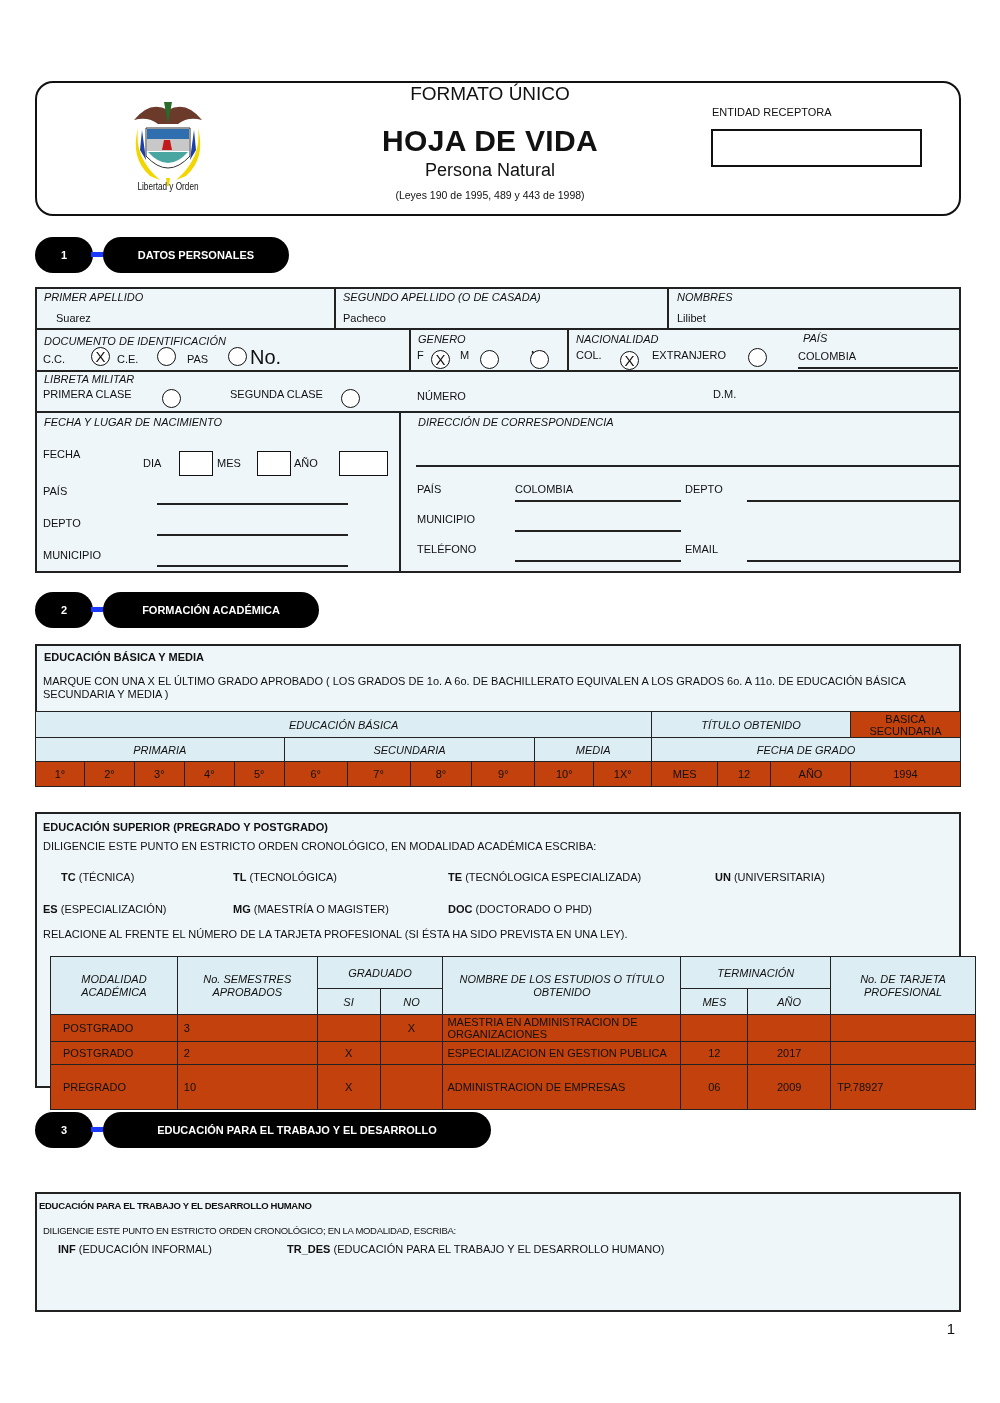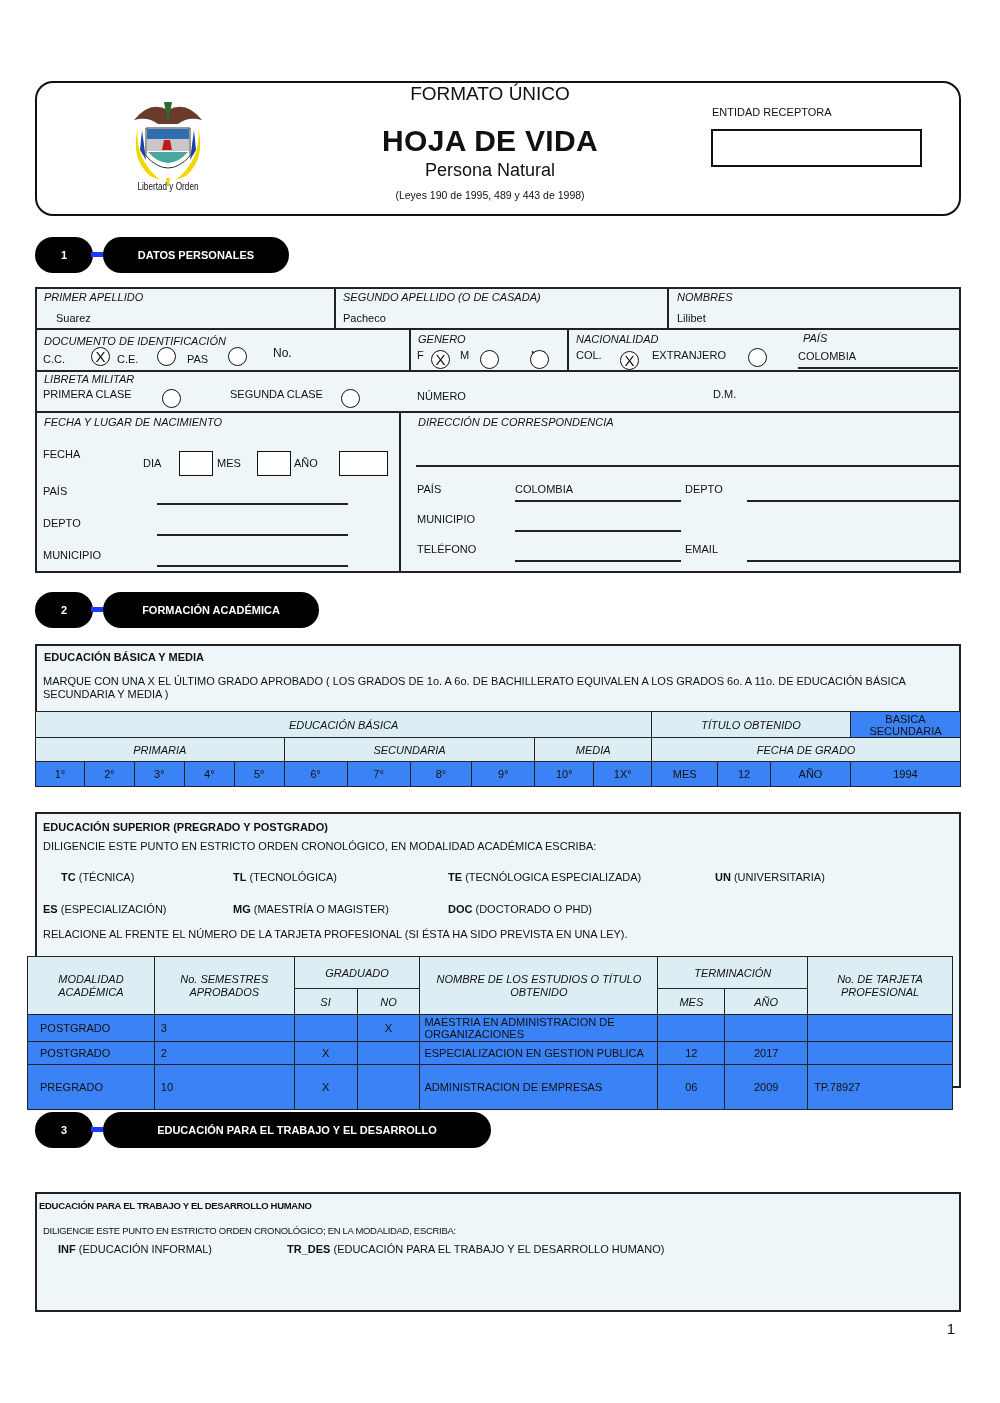--- a/index.html
+++ b/index.html
@@ -32,21 +32,21 @@
   .lbl-i { font-size: 11px; font-style: italic; }
   .val { font-size: 11px; }
   .radio { width: 19px; height: 19px; border: 1.6px solid #111; border-radius: 50%; background: #fff; display: flex; align-items: center; justify-content: center; font-size: 15px; line-height: 1; }
   .uline { height: 1.6px; background: #222; }
   .sqbox { border: 1.6px solid #111; background: #fff; }
 
   
   table { border-collapse: collapse; position: absolute; }
   td { border: 1.4px solid #222; font-size: 11px; padding: 0 6px; }
   .hdr { background: #dcedf3; font-style: italic; text-align: center; }
-  .wht { background: #3b82f6; }
+  .wht { background: #c2410c; }
   .ctr { text-align: center; }
   .page-num { right: 45px; top: 1320px; font-size: 15px; }
 </style>
 </head>
 <body>
 
 <div class="abs header-box"></div>
 <div class="abs logo">
   <svg width="76" height="88" viewBox="0 0 76 88">
     <path d="M4 22 Q20 2 38 12 Q56 2 72 22 Q58 18 48 26 L28 26 Q18 18 4 22Z" fill="#6b3a2a"></path>
@@ -96,21 +96,21 @@
 <div class="abs lbl-i" style="left:677px; top:291px;">NOMBRES</div>
 <div class="abs val" style="left:677px; top:312px;">Lilibet</div>
 
 <div class="abs lbl-i" style="left:44px; top:335px;">DOCUMENTO DE IDENTIFICACIÓN</div>
 <div class="abs lbl" style="left:43px; top:353px;">C.C.</div>
 <div class="abs radio" style="left:91px; top:347px;">X</div>
 <div class="abs lbl" style="left:117px; top:353px;">C.E.</div>
 <div class="abs radio" style="left:157px; top:347px;"></div>
 <div class="abs lbl" style="left:187px; top:353px;">PAS</div>
 <div class="abs radio" style="left:228px; top:347px;"></div>
-<div class="abs" style="left:273px; top:346px; font-size:12px;">No.</div>
+<div class="abs" style="left:250px; top:346px; font-size:20px;">No.</div>
 
 <div class="abs lbl-i" style="left:418px; top:333px;">GENERO</div>
 <div class="abs lbl" style="left:417px; top:349px;">F</div>
 <div class="abs radio" style="left:431px; top:350px;">X</div>
 <div class="abs lbl" style="left:460px; top:349px;">M</div>
 <div class="abs radio" style="left:480px; top:350px;"></div>
 <div class="abs lbl" style="left:507px; top:349px;margin-left:24px;">NB</div>
 <div class="abs radio" style="left:530px; top:350px;"></div>
 
 <div class="abs lbl-i" style="left:576px; top:333px;">NACIONALIDAD</div>
@@ -223,21 +223,21 @@
 
 <div class="abs lbl" style="left:61px; top:871px;"><b>TC</b> <span>(TÉCNICA)</span></div>
 <div class="abs lbl" style="left:233px; top:871px;"><b>TL</b> <span>(TECNOLÓGICA)</span></div>
 <div class="abs lbl" style="left:448px; top:871px;"><b>TE</b> <span>(TECNÓLOGICA ESPECIALIZADA)</span></div>
 <div class="abs lbl" style="left:715px; top:871px;"><b>UN</b> <span>(UNIVERSITARIA)</span></div>
 <div class="abs lbl" style="left:43px; top:903px;"><b>ES</b> <span>(ESPECIALIZACIÓN)</span></div>
 <div class="abs lbl" style="left:233px; top:903px;"><b>MG</b> <span>(MAESTRÍA O MAGISTER)</span></div>
 <div class="abs lbl" style="left:448px; top:903px;"><b>DOC</b> <span>(DOCTORADO O PHD)</span></div>
 <div class="abs lbl" style="left:43px; top:928px;">RELACIONE AL FRENTE EL NÚMERO DE LA TARJETA PROFESIONAL (SI ÉSTA HA SIDO PREVISTA EN UNA LEY).</div>
 
-<table style="left:27px; top:956px; width:926px;">
+<table style="left:50px; top:956px; width:926px;">
   <colgroup>
     <col style="width:127px">
       <col style="width:140px">
       <col style="width:63px">
       <col style="width:63px">
     <col style="width:238px">
       <col style="width:67px">
       <col style="width:83px">
       <col style="width:145px">
   </colgroup>

